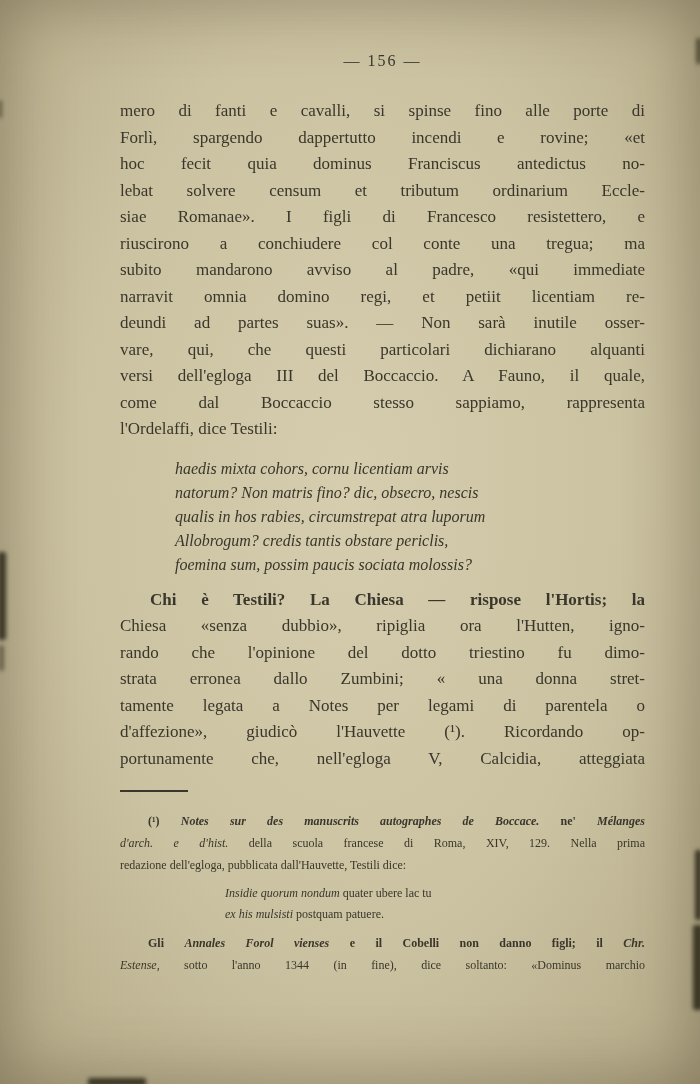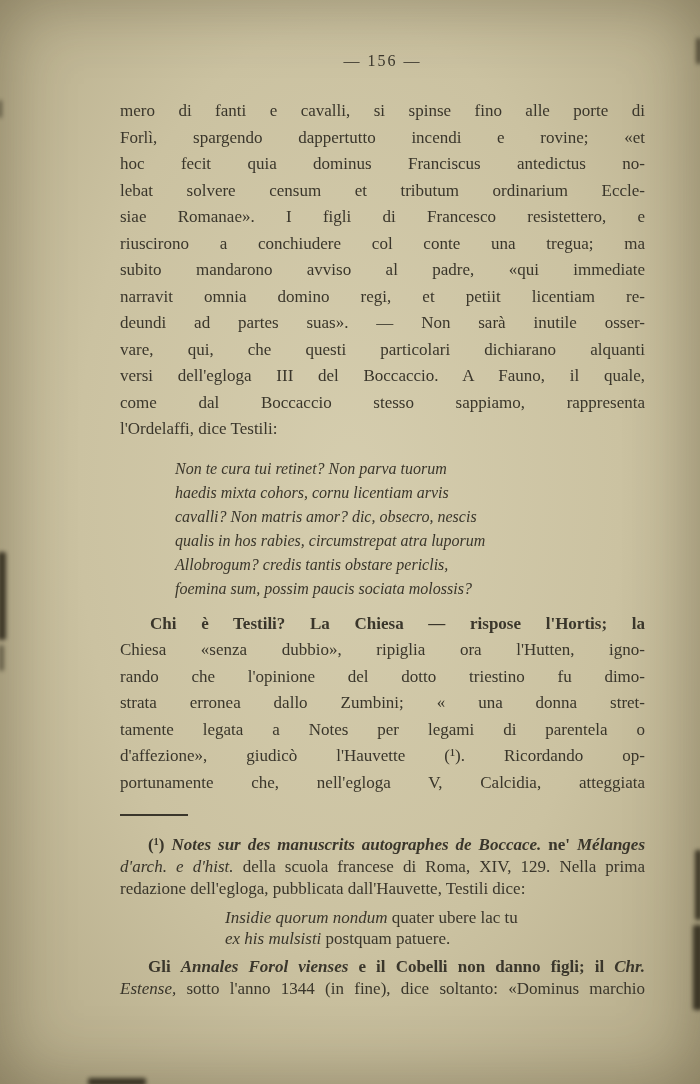--- a/index.html
+++ b/index.html
@@ -23,21 +23,21 @@
     text-align:center;font-size:16px;letter-spacing:2px;
     margin-bottom:26px;height:20px;
   }
   .para{font-size:17px;line-height:26.5px;}
   .line{text-align:justify;text-align-last:justify;}
   .line.last{text-align-last:left;}
   .line.indent{text-indent:30px;font-weight:bold;}
   .verse-block .line{text-align:left;text-align-last:left;}
   .main-verse{margin:14px 0 10px 55px;font-style:italic;font-size:16px;line-height:24px;}
   .fn-rule{width:68px;height:2px;background:var(--ink);margin:18px 0 18px 0;}
-  .footnote{font-size:17px;line-height:22px;}
+  .footnote{font-size:12px;line-height:22px;}
   .footnote .line.indent{text-indent:28px;}
   .fn-verse{margin:7px 0 7px 105px;line-height:21px;}
   .it{font-style:italic;}
   
   .a{position:absolute;background:#241f12;filter:blur(2px);opacity:.8;border-radius:2px;}
   .a1{left:-2px;top:552px;width:8px;height:88px;}
   .a2{left:-1px;top:645px;width:5px;height:26px;opacity:.5;}
   .a3{right:-2px;top:850px;width:7px;height:70px;}
   .a4{right:-3px;top:925px;width:10px;height:85px;}
   .a5{left:88px;bottom:-2px;width:58px;height:8px;}
@@ -62,23 +62,22 @@
         <div class="line">subito mandarono avviso al padre, «qui immediate</div>
         <div class="line">narravit omnia domino regi, et petiit licentiam re-</div>
         <div class="line">deundi ad partes suas». — Non sarà inutile osser-</div>
         <div class="line">vare, qui, che questi particolari dichiarano alquanti</div>
         <div class="line">versi dell'egloga III del Boccaccio. A Fauno, il quale,</div>
         <div class="line">come dal Boccaccio stesso sappiamo, rappresenta</div>
         <div class="line last">l'Ordelaffi, dice Testili:</div>
       </div>
 
     <div class="para main-verse verse-block">
-        <div class="line">Non te cura tui retinet? Non parva tuorum</div>
         <div class="line">haedis mixta cohors, cornu licentiam arvis</div>
-        <div class="line">cavalli? Non matris amor? dic, obsecro, nescis</div>
+        <div class="line">natorum? Non matris fino? dic, obsecro, nescis</div>
         <div class="line">qualis in hos rabies, circumstrepat atra luporum</div>
         <div class="line">Allobrogum? credis tantis obstare periclis,</div>
         <div class="line">foemina sum, possim paucis sociata molossis?</div>
       </div>
 
     <div class="para">
         <div class="line indent">Chi è Testili? La Chiesa — rispose l'Hortis; la</div>
         <div class="line">Chiesa «senza dubbio», ripiglia ora l'Hutten, igno-</div>
         <div class="line">rando che l'opinione del dotto triestino fu dimo-</div>
         <div class="line">strata erronea dallo Zumbini; « una donna stret-</div>

